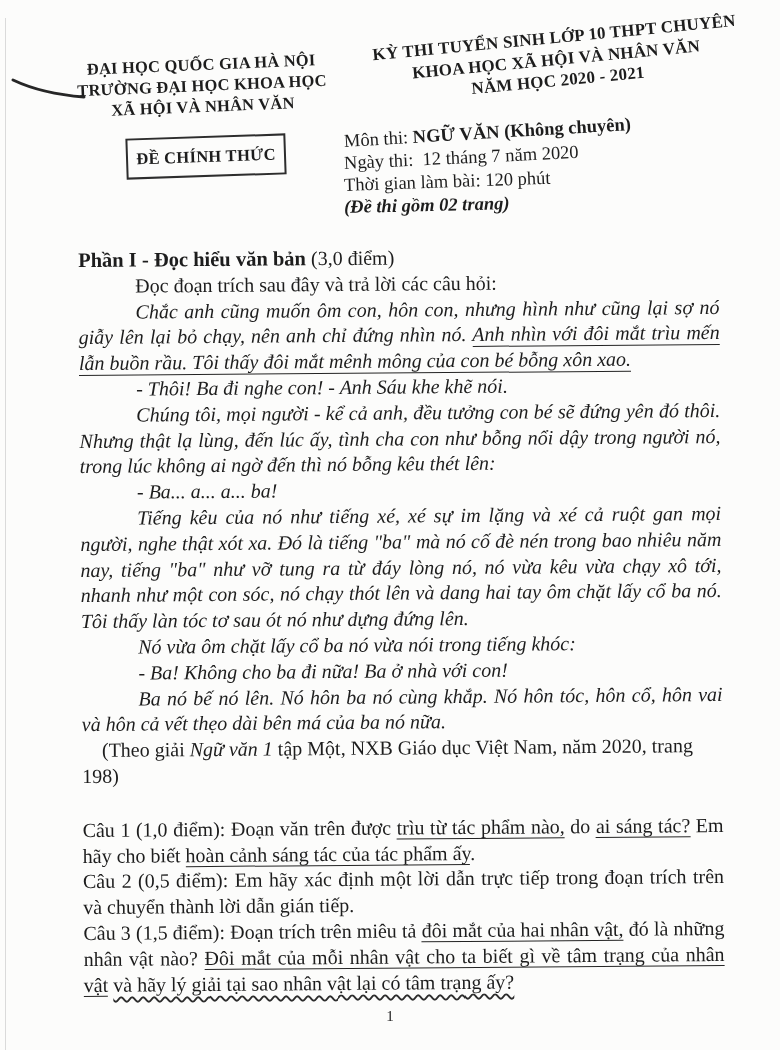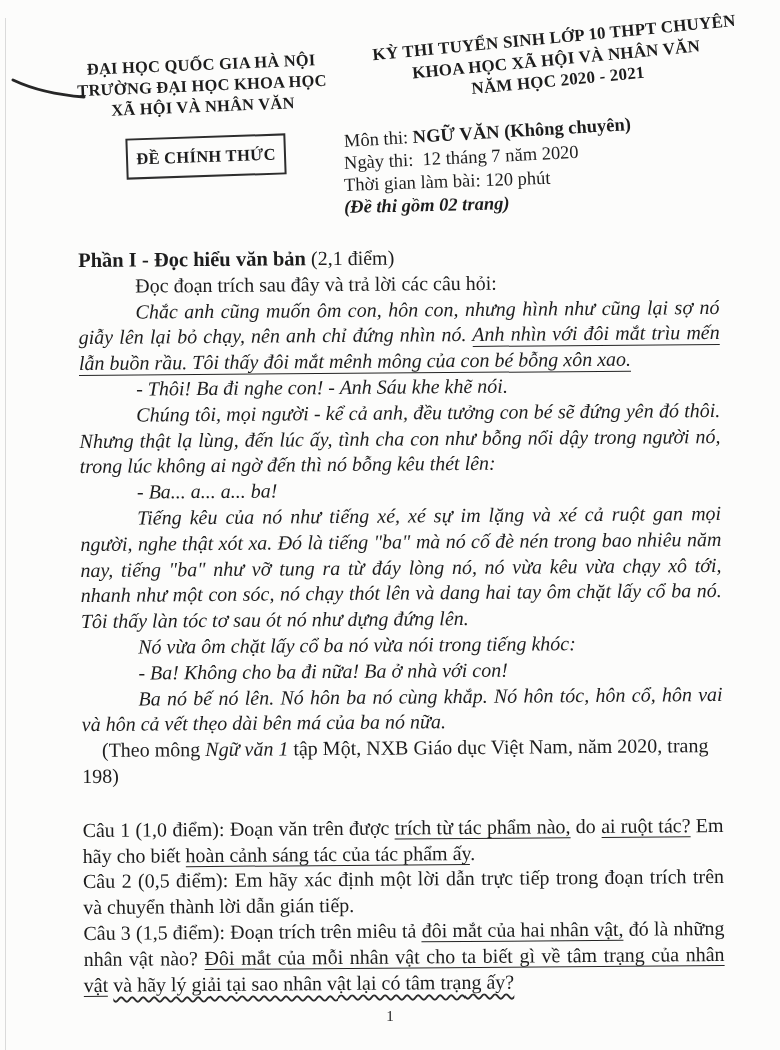--- a/index.html
+++ b/index.html
@@ -87,39 +87,39 @@
   </div>
 
   <div class="info">
     <div class="l1"><span>Môn thi:</span> <b>NGỮ VĂN (Không chuyên)</b></div>
     <div class="l2"><span>Ngày thi:</span>&nbsp; <span>12 tháng 7 năm 2020</span></div>
     <div class="l3">Thời gian làm bài: 120 phút</div>
     <div class="l4">(Đề thi gồm 02 trang)</div>
   </div>
 
   <main>
-    <p class="heading"><b>Phần I - Đọc hiểu văn bản</b> <span>(2,1 điểm)</span></p>
+    <p class="heading"><b>Phần I - Đọc hiểu văn bản</b> <span>(3,0 điểm)</span></p>
 
     <p class="instruction">Đọc đoạn trích sau đây và trả lời các câu hỏi:</p>
 
     <div class="passage">
       <p><span>Chắc anh cũng muốn ôm con, hôn con, nhưng hình như cũng lại sợ nó giẫy lên lại bỏ chạy, nên anh chỉ đứng nhìn nó.</span> <span class="ul">Anh nhìn với đôi mắt trìu mến lẫn buồn rầu. Tôi thấy đôi mắt mênh mông của con bé bỗng xôn xao.</span></p>
       <p>- Thôi! Ba đi nghe con! - Anh Sáu khe khẽ nói.</p>
       <p>Chúng tôi, mọi người - kể cả anh, đều tưởng con bé sẽ đứng yên đó thôi. Nhưng thật lạ lùng, đến lúc ấy, tình cha con như bỗng nổi dậy trong người nó, trong lúc không ai ngờ đến thì nó bỗng kêu thét lên:</p>
       <p>- Ba... a... a... ba!</p>
       <p>Tiếng kêu của nó như tiếng xé, xé sự im lặng và xé cả ruột gan mọi người, nghe thật xót xa. Đó là tiếng "ba" mà nó cố đè nén trong bao nhiêu năm nay, tiếng "ba" như vỡ tung ra từ đáy lòng nó, nó vừa kêu vừa chạy xô tới, nhanh như một con sóc, nó chạy thót lên và dang hai tay ôm chặt lấy cổ ba nó. Tôi thấy làn tóc tơ sau ót nó như dựng đứng lên.</p>
       <p>Nó vừa ôm chặt lấy cổ ba nó vừa nói trong tiếng khóc:</p>
       <p>- Ba! Không cho ba đi nữa! Ba ở nhà với con!</p>
       <p>Ba nó bế nó lên. Nó hôn ba nó cùng khắp. Nó hôn tóc, hôn cổ, hôn vai và hôn cả vết thẹo dài bên má của ba nó nữa.</p>
     </div>
 
-    <p class="source"><span>(Theo mông</span> <i>Ngữ văn 1</i> <span>tập Một, NXB Giáo dục Việt Nam, năm 2020, trang 198)</span></p>
+    <p class="source"><span>(Theo giải</span> <i>Ngữ văn 1</i> <span>tập Một, NXB Giáo dục Việt Nam, năm 2020, trang 198)</span></p>
 
     <div class="questions">
-      <p class="q"><span>Câu 1 (1,0 điểm):</span> <span>Đoạn văn trên được</span> <span class="ul">trích từ tác phẩm nào,</span> <span>do</span> <span class="ul">ai ruột tác?</span> <span>Em hãy cho biết</span> <span class="ul">hoàn cảnh sáng tác của tác phẩm ấy</span><span>.</span></p>
+      <p class="q"><span>Câu 1 (1,0 điểm):</span> <span>Đoạn văn trên được</span> <span class="ul">trìu từ tác phẩm nào,</span> <span>do</span> <span class="ul">ai sáng tác?</span> <span>Em hãy cho biết</span> <span class="ul">hoàn cảnh sáng tác của tác phẩm ấy</span><span>.</span></p>
 
       <p class="q"><span>Câu 2 (0,5 điểm):</span> <span>Em hãy xác định một lời dẫn trực tiếp trong đoạn trích trên và chuyển thành lời dẫn gián tiếp.</span></p>
 
       <p class="q"><span>Câu 3 (1,5 điểm):</span> <span>Đoạn trích trên miêu tả</span> <span class="ul">đôi mắt của hai nhân vật,</span> <span>đó là những nhân vật nào?</span> <span class="ul">Đôi mắt của mỗi nhân vật cho ta biết gì về tâm trạng của nhân vật</span> <span class="wavy">và hãy lý giải tại sao nhân vật lại có tâm trạng ấy?</span></p>
     </div>
   </main>
 
   <div class="footer">1</div>
 
 </div>

